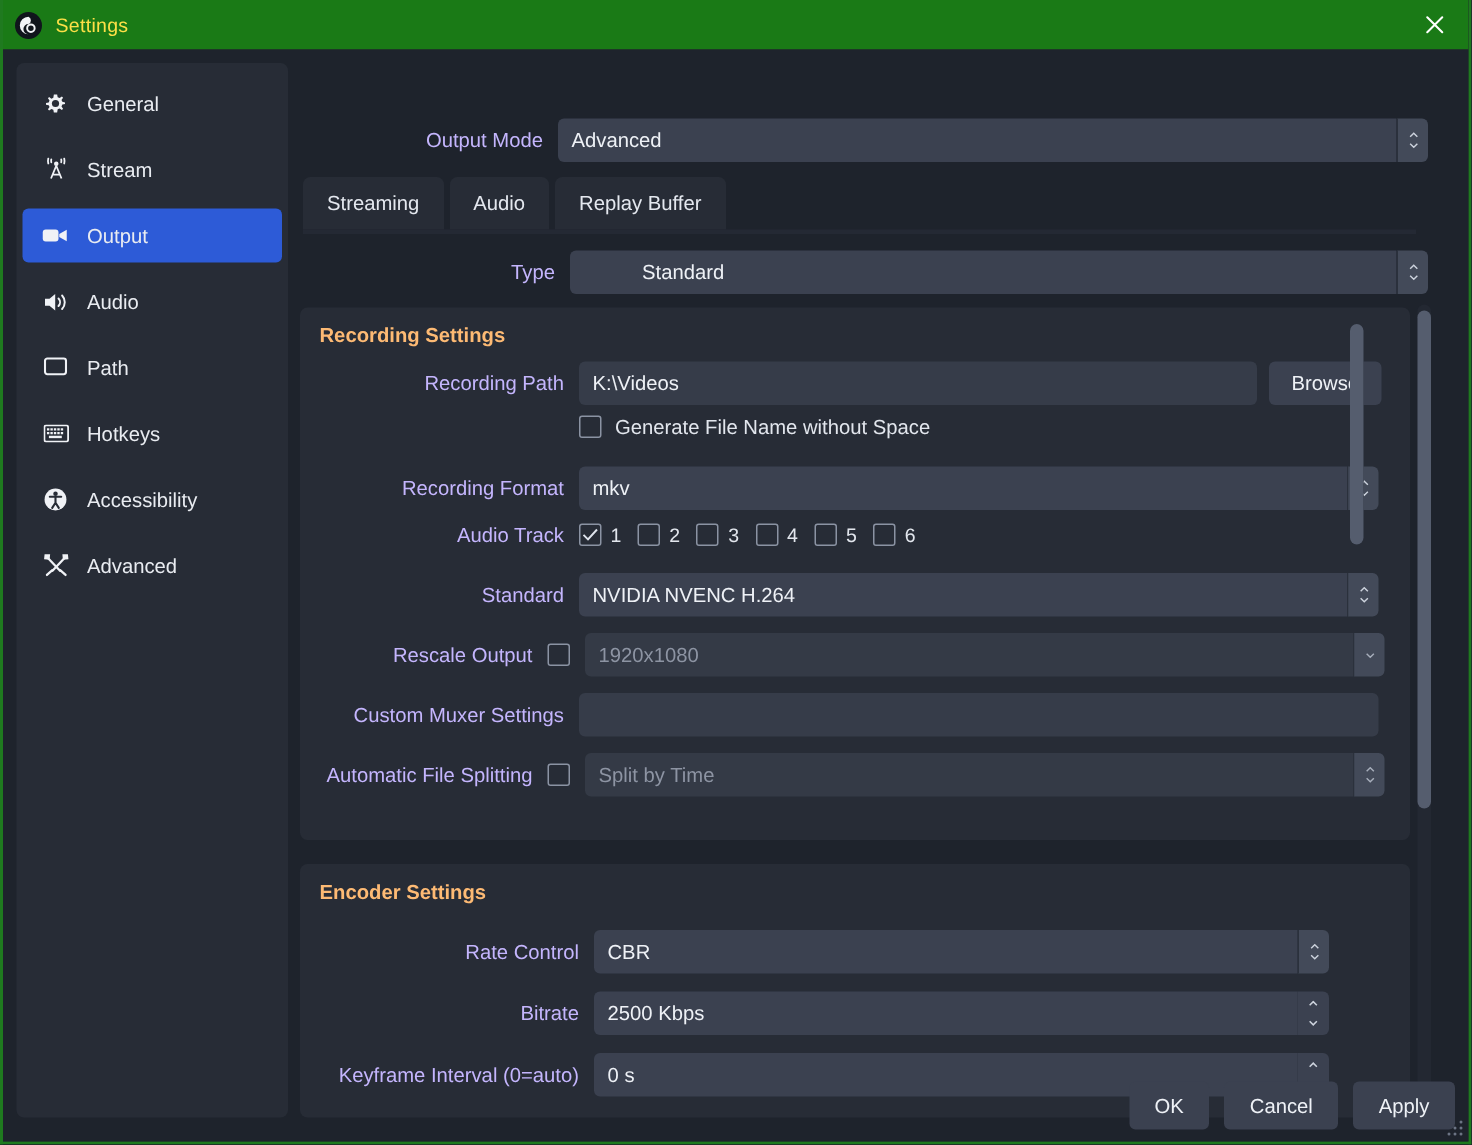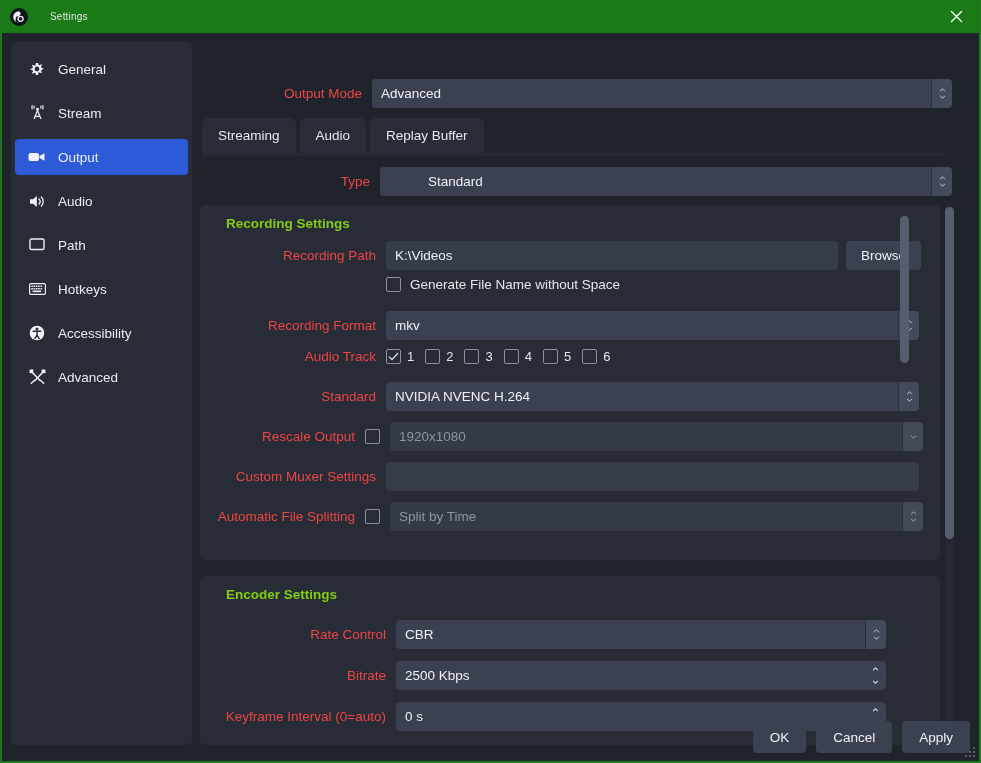--- a/index.html
+++ b/index.html
@@ -33,24 +33,23 @@
   #titlebar .logo {
     width: 18px; height: 18px;
     margin-left: 8px; margin-right: 9px;
     border-radius: 50%;
     background: #10151c;
     display: flex; align-items: center; justify-content: center;
     flex: none;
   }
   #titlebar .logo svg { display: block; }
   #titlebar .title {
-    color: #e5e5e5;
-    font-size: 10px;
+    color: #fde047;
+    font-size: 13px;
     letter-spacing: .2px;
-    margin-left: 13px;
   }
   #close-btn {
     position: absolute;
     right: 0; top: 0;
     width: 46px; height: 33px;
     display: flex; align-items: center; justify-content: center;
     color: #fff;
     font-size: 17px;
     line-height: 1;
     cursor: pointer;
@@ -97,21 +96,21 @@
     position: absolute;
     left: 198px; top: 0;
     right: 0; bottom: 0;
   }
 
   .row {
     display: flex;
     align-items: center;
   }
   .row-label {
-    color: #ef4444;
+    color: #c4b5fd;
     font-size: 13.5px;
     text-align: right;
     flex: none;
     padding-right: 10px;
   }
 
   
   .field {
     height: 29px;
     background: #3b4150;
@@ -208,25 +207,25 @@
   #type-row .combo { flex: 1; }
   #type-row .field { flex: 1; border-radius: 4px 0 0 4px; padding-left: 48px; }
 
   
   .groupbox {
     position: absolute;
     background: #272c36;
     border-radius: 5px;
   }
   .group-title {
-    color: #84cc16;
+    color: #fdba74;
     font-size: 13.5px;
     font-weight: bold;
     position: absolute;
-    left: 26px; top: 11px;
+    left: 13px; top: 11px;
   }
 
   #recording-group {
     left: 0; top: 172px;
     width: 740px; height: 355px;
   }
   #encoder-group {
     left: 0; top: 543px;
     width: 740px; height: 169px;
   }

